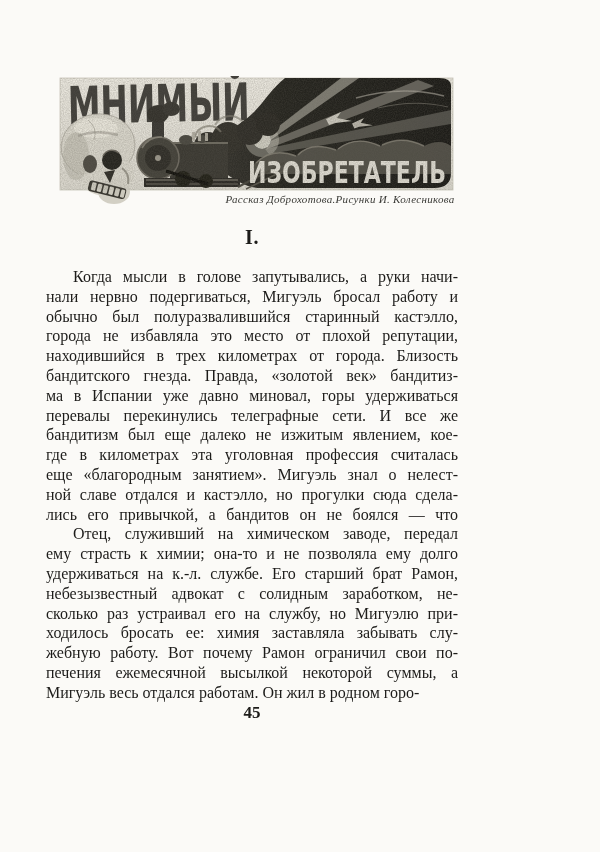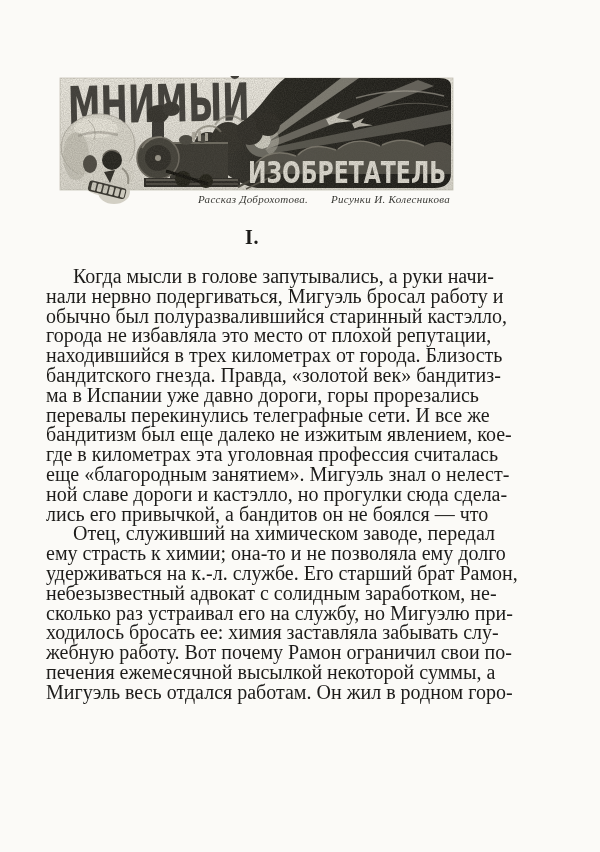--- a/index.html
+++ b/index.html
@@ -9,31 +9,31 @@
   *{box-sizing:border-box;}
   html,body{margin:0;padding:0;}
   body{
     width:600px;height:852px;position:relative;overflow:hidden;
     background:var(--page_bg);
     font-family:"Liberation Serif", serif;
     color:var(--ink);
   }
   .illustration{position:absolute;left:58px;top:76px;width:396px;height:132px;}
   .captions{
-    position:absolute;left:54px;top:193px;width:396px;
-    display:flex;justify-content:space-between;align-items:baseline;
+    position:absolute;left:70px;top:193px;width:396px;
+    display:flex;justify-content:center;align-items:baseline;
     font-style:italic;font-size:11px;color:#3a3a36;letter-spacing:.3px;
   }
   .captions .left{margin-left:144px;}
   .textcol{position:absolute;left:46px;top:226px;width:412px;}
   .chapter-heading{
     text-align:center;font-weight:bold;font-size:20px;line-height:22px;
     letter-spacing:.5px;
   }
-  .body-text{margin-top:19px;font-size:20px;line-height:19.8px;}
+  .body-text{margin-top:19px;font-size:16px;line-height:19.8px;}
   .line{
     height:19.8px;text-align:justify;text-align-last:justify;
     white-space:nowrap;overflow:visible;
   }
   .line.last{text-align-last:left;}
   .line.indent{text-indent:27px;}
   .page-number{
     margin-top:2px;text-align:center;font-weight:bold;font-size:17px;line-height:16px;
   }
   svg text{font-family:"DejaVu Sans", sans-serif;font-weight:bold;}
@@ -161,30 +161,31 @@
 
 <div class="textcol">
   <div class="chapter-heading">I.</div>
   <div class="body-text" id="body-text">
       <div class="line indent">Когда мысли в голове запутывались, а руки начи-</div>
       <div class="line">нали нервно подергиваться, Мигуэль бросал работу и</div>
       <div class="line">обычно был полуразвалившийся старинный кастэлло,</div>
       <div class="line">города не избавляла это место от плохой репутации,</div>
       <div class="line">находившийся в трех километрах от города. Близость</div>
       <div class="line">бандитского гнезда. Правда, «золотой век» бандитиз-</div>
-      <div class="line">ма в Испании уже давно дороги, горы прорезались</div>
+      <div class="line">ма в Испании уже давно миновал, горы удерживаться</div>
       <div class="line">перевалы перекинулись телеграфные сети. И все же</div>
       <div class="line">бандитизм был еще далеко не изжитым явлением, кое-</div>
       <div class="line">где в километрах эта уголовная профессия считалась</div>
       <div class="line">еще «благородным занятием». Мигуэль знал о нелест-</div>
-      <div class="line">ной славе дороги и кастэлло, но прогулки сюда сдела-</div>
+      <div class="line">ной славе отдался и кастэлло, но прогулки сюда сдела-</div>
       <div class="line">лись его привычкой, а бандитов он не боялся — что</div>
       <div class="line indent">Отец, служивший на химическом заводе, передал</div>
       <div class="line">ему страсть к химии; она-то и не позволяла ему долго</div>
       <div class="line">удерживаться на к.-л. службе. Его старший брат Рамон,</div>
       <div class="line">небезызвестный адвокат с солидным заработком, не-</div>
       <div class="line">сколько раз устраивал его на службу, но Мигуэлю при-</div>
       <div class="line">ходилось бросать ее: химия заставляла забывать слу-</div>
       <div class="line">жебную работу. Вот почему Рамон ограничил свои по-</div>
       <div class="line">печения ежемесячной высылкой некоторой суммы, а</div>
       <div class="line last">Мигуэль весь отдался работам. Он жил в родном горо-</div>
     </div>
+  <div class="page-number">45</div>
 </div>
 
 </body></html>

